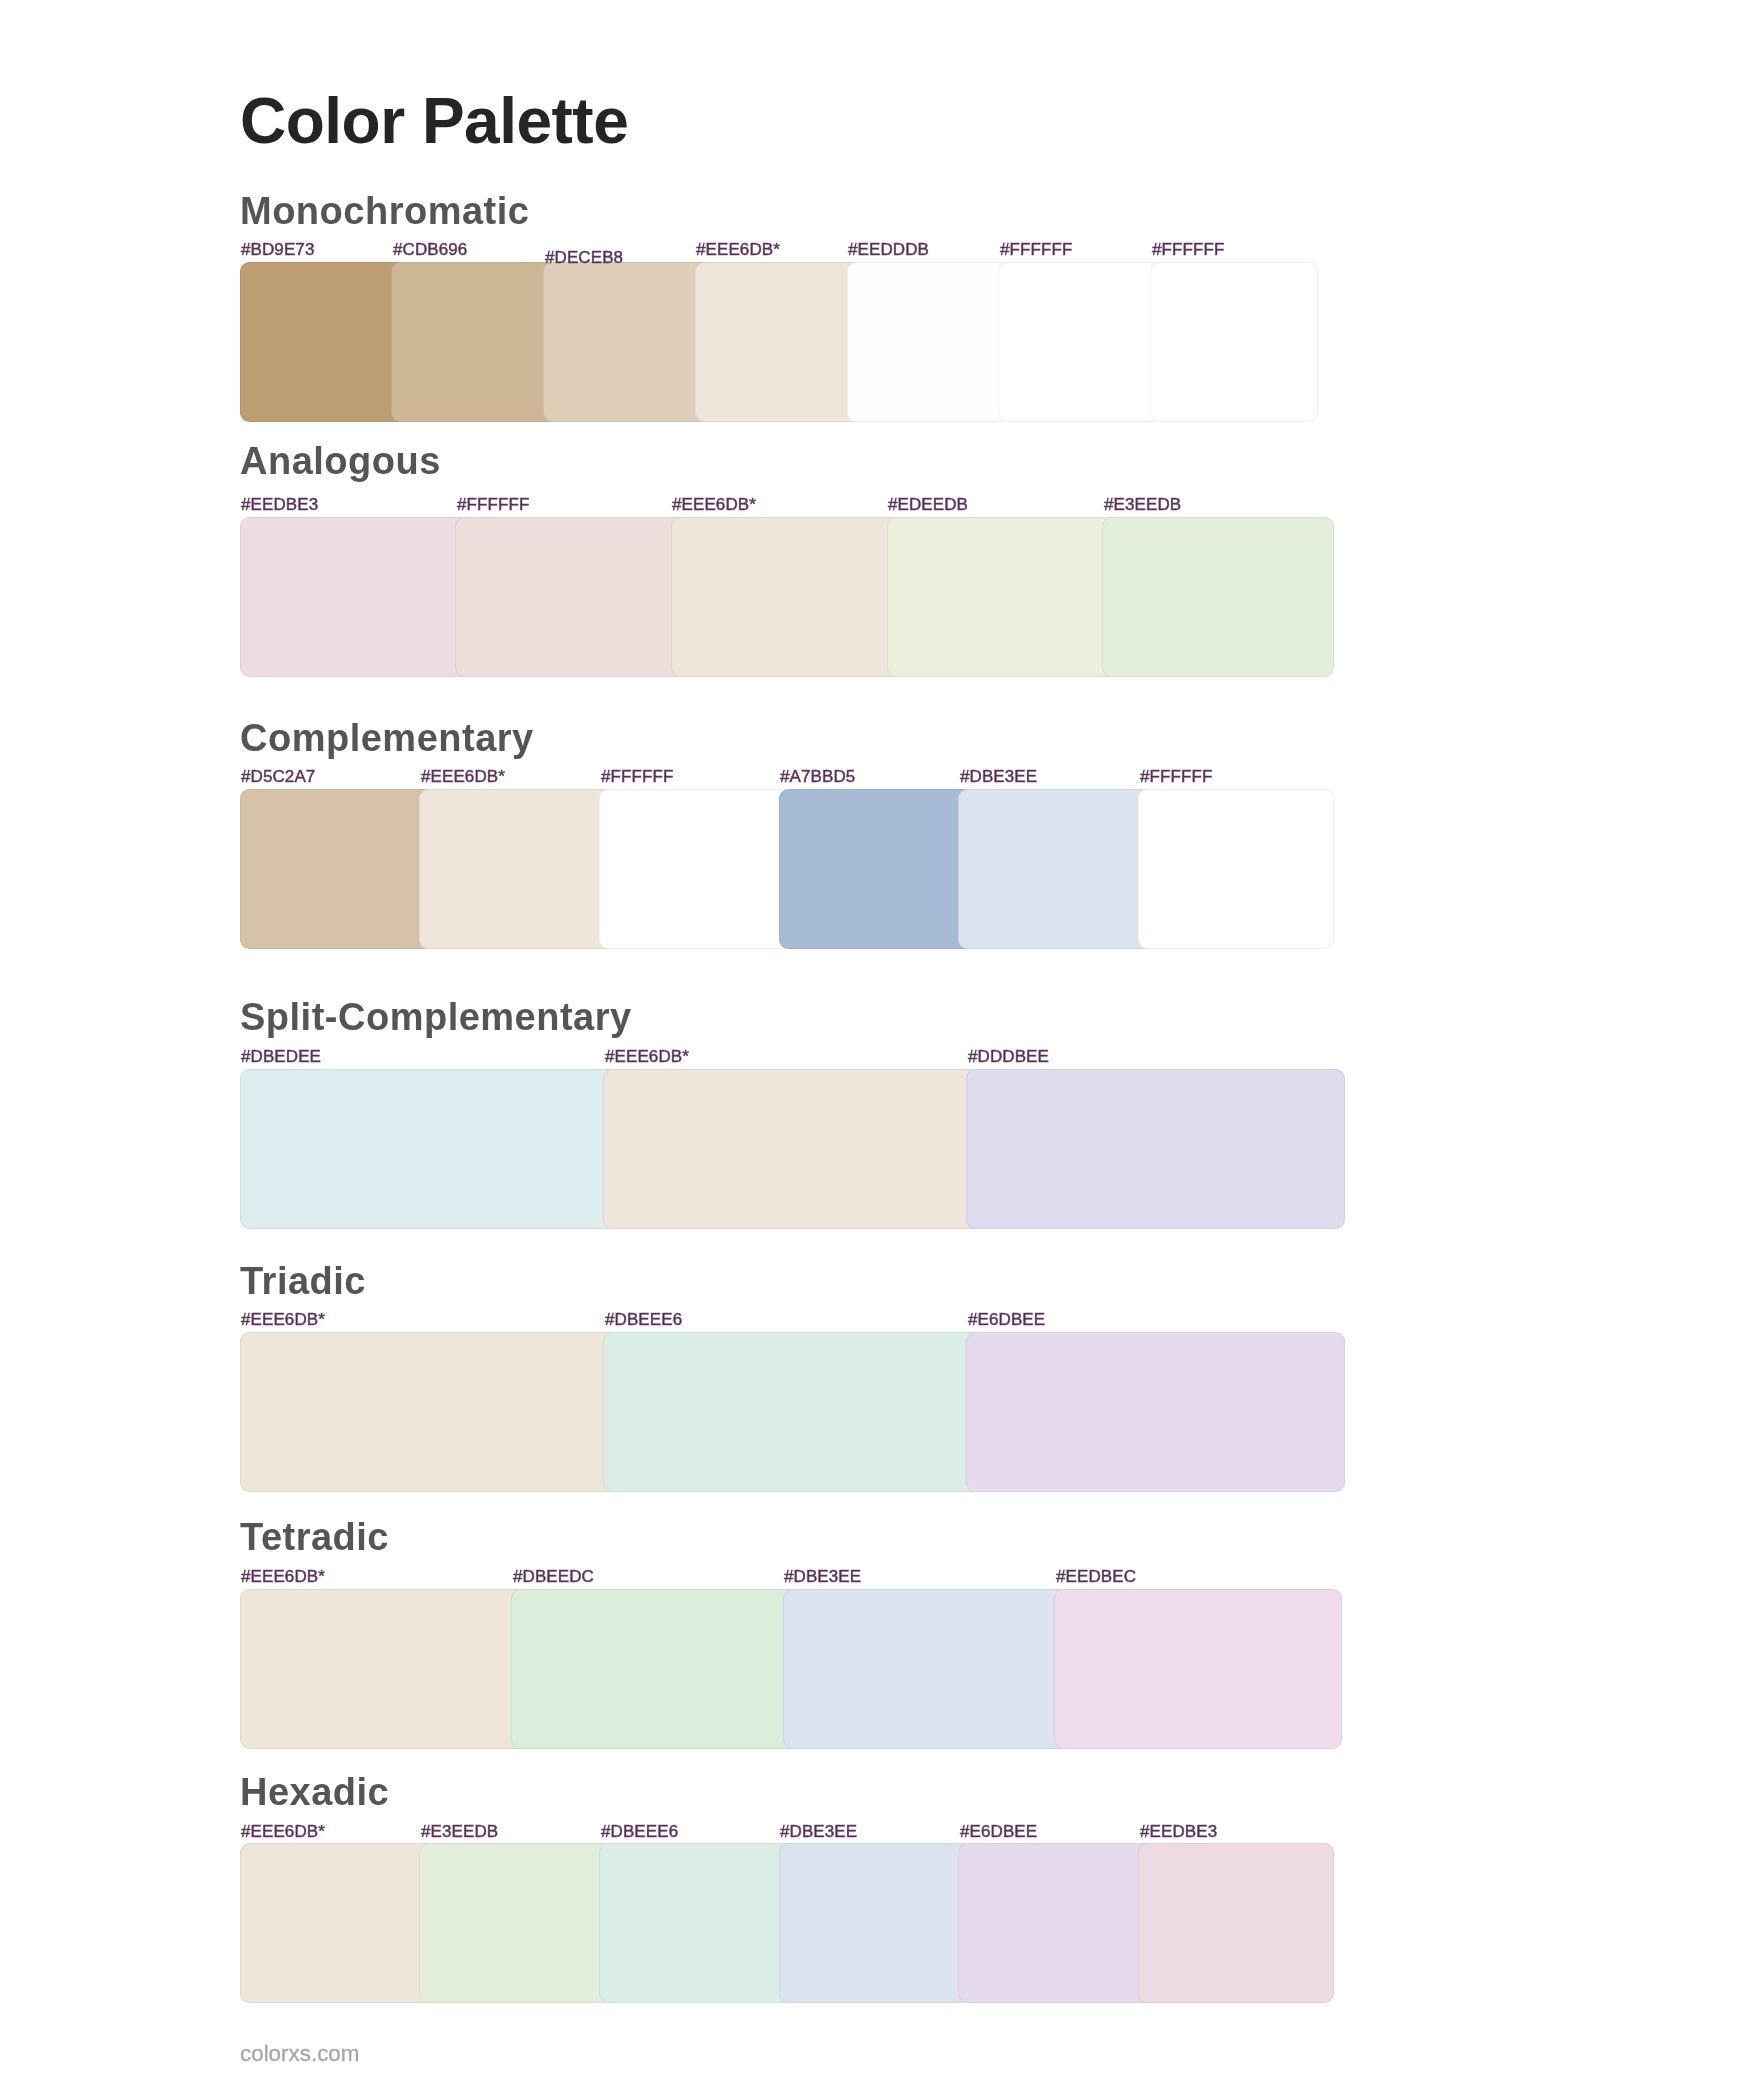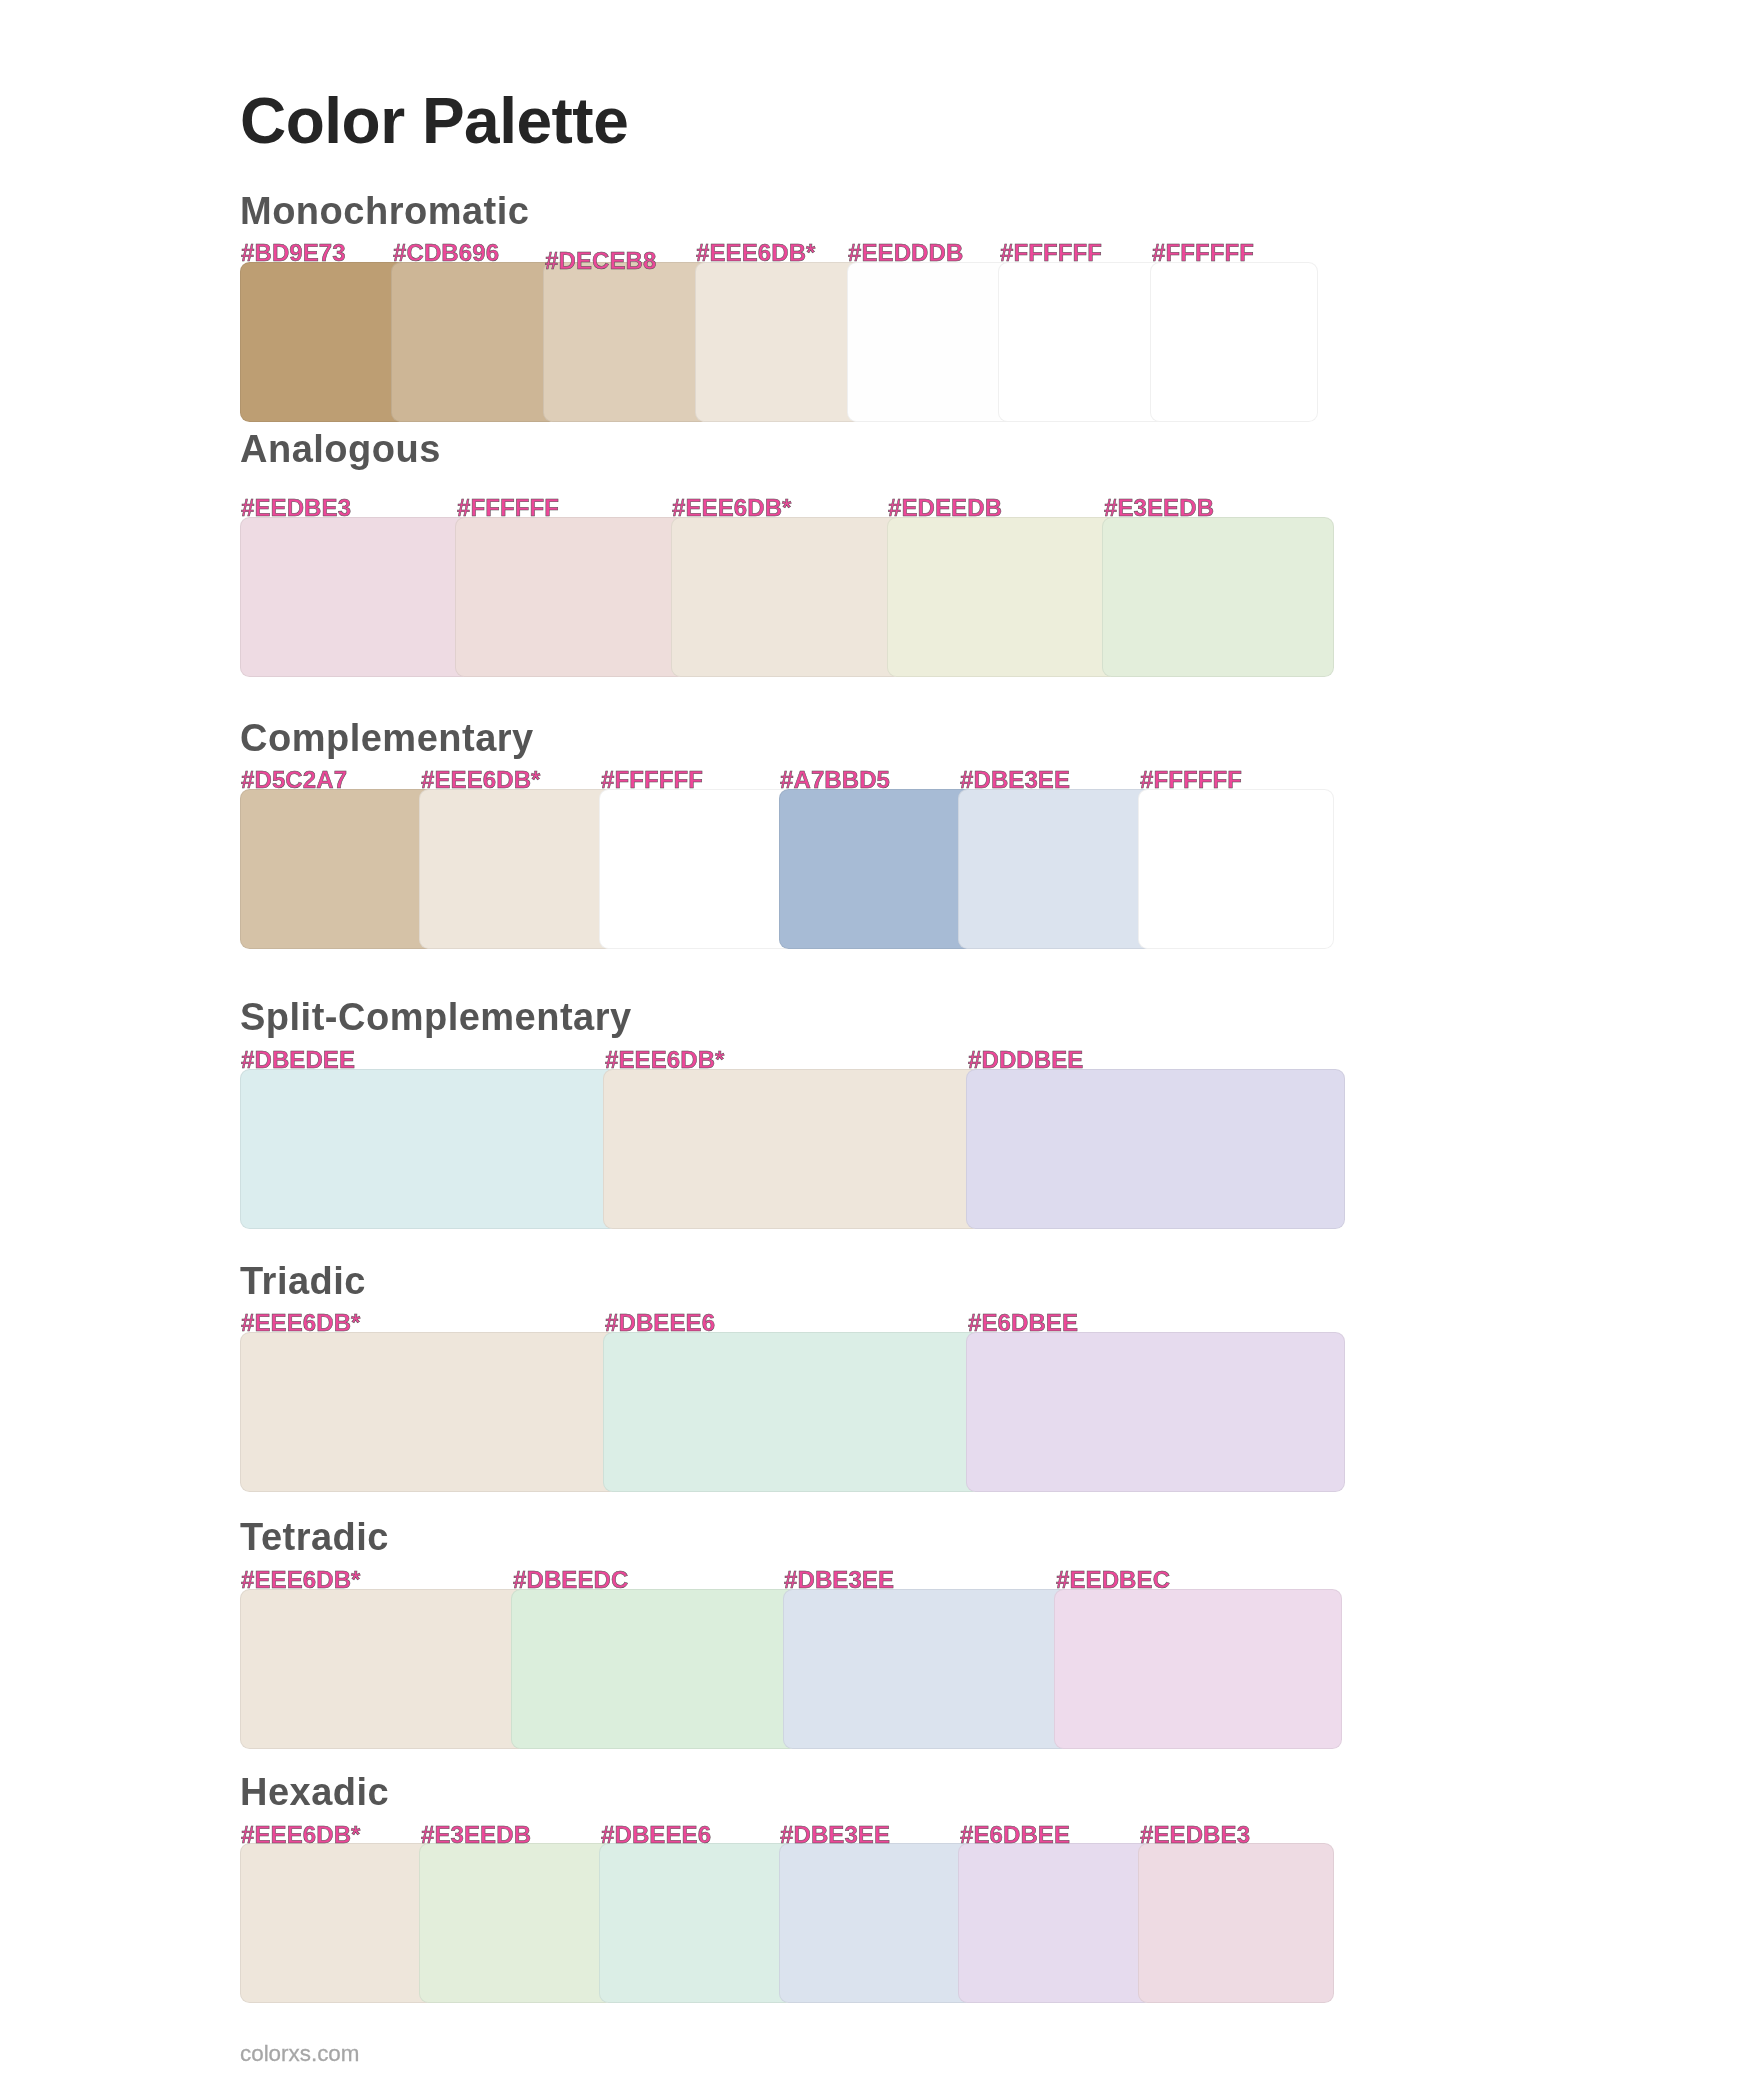--- a/index.html
+++ b/index.html
@@ -32,21 +32,21 @@
   }
   .palette-section { position:static; }
   .section-title {
     position:absolute; left:240px;
     font-size:38px; font-weight:700; color:#555555;
     letter-spacing:0.5px; white-space:nowrap; line-height:1;
     margin:0;
   }
   .hex-label {
     position:absolute; z-index:200;
-    font-size:24px; font-weight:700; color:#ec4899;
+    font-size:17px; font-weight:400; color:#701a75;
     -webkit-text-stroke:0.5px #4f4f4f;
     letter-spacing:0.1px; white-space:nowrap; line-height:1;
   }
   .swatch {
     position:absolute;
     height:160px;
     border-radius:9.6px;
     box-sizing:border-box;
     border:0.8px solid rgba(0,0,0,0.06);
   }
@@ -76,21 +76,21 @@
     <div class="swatch" style="left: 695px; top: 262px; width: 168px; z-index: 13; background-color: rgb(238, 230, 219);"></div>
     <div class="hex-label" style="left:696px;top:241px">#EEE6DB*</div>
     <div class="swatch" style="left: 847px; top: 262px; width: 168px; z-index: 14; background-color: rgb(254, 254, 254);"></div>
     <div class="hex-label" style="left:848px;top:241px">#EEDDDB</div>
     <div class="swatch" style="left: 998px; top: 262px; width: 168px; z-index: 15; background-color: rgb(255, 255, 255);"></div>
     <div class="hex-label" style="left:1000px;top:241px">#FFFFFF</div>
     <div class="swatch" style="left: 1150px; top: 262px; width: 168px; z-index: 16; background-color: rgb(255, 255, 255);"></div>
     <div class="hex-label" style="left:1152px;top:241px">#FFFFFF</div>
   </section>
   <section class="palette-section">
-    <h2 class="section-title" style="top:430px">Analogous</h2>
+    <h2 class="section-title" style="top:442px">Analogous</h2>
     <div class="swatch" style="left: 240px; top: 517px; width: 232px; z-index: 10; background-color: rgb(238, 219, 227);"></div>
     <div class="hex-label" style="left:241px;top:496px">#EEDBE3</div>
     <div class="swatch" style="left: 455px; top: 517px; width: 232px; z-index: 11; background-color: rgb(238, 221, 219);"></div>
     <div class="hex-label" style="left:457px;top:496px">#FFFFFF</div>
     <div class="swatch" style="left: 671px; top: 517px; width: 232px; z-index: 12; background-color: rgb(238, 230, 219);"></div>
     <div class="hex-label" style="left:672px;top:496px">#EEE6DB*</div>
     <div class="swatch" style="left: 887px; top: 517px; width: 232px; z-index: 13; background-color: rgb(237, 238, 219);"></div>
     <div class="hex-label" style="left:888px;top:496px">#EDEEDB</div>
     <div class="swatch" style="left: 1102px; top: 517px; width: 232px; z-index: 14; background-color: rgb(227, 238, 219);"></div>
     <div class="hex-label" style="left:1104px;top:496px">#E3EEDB</div>

